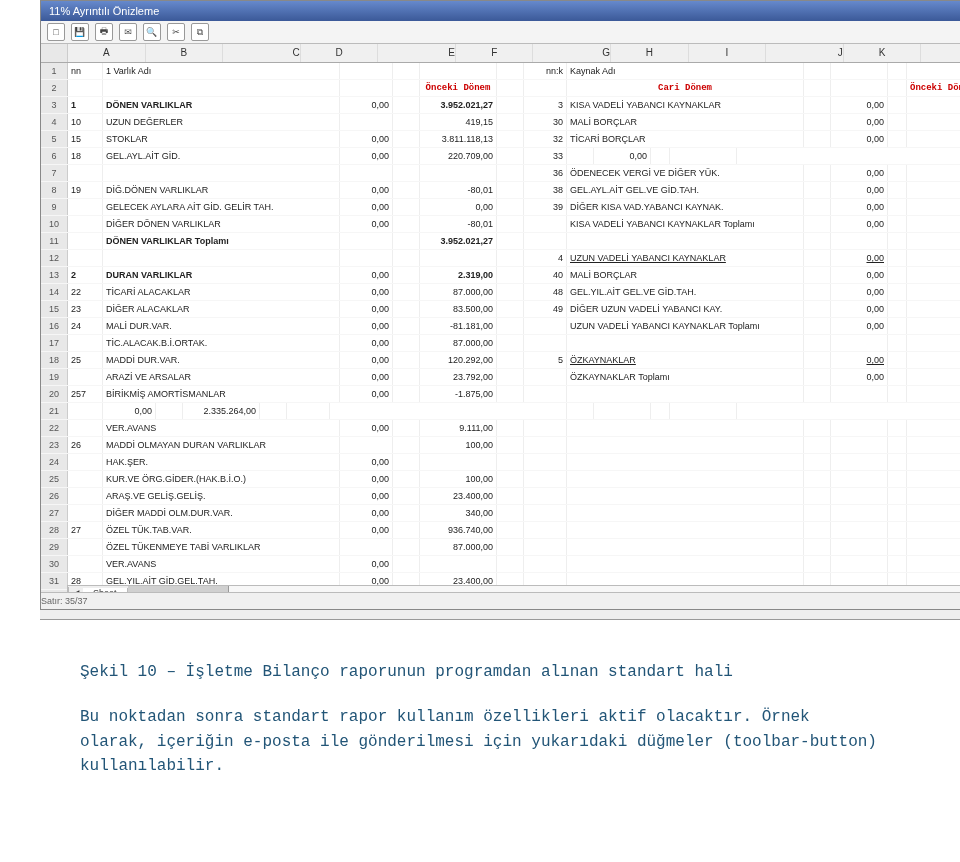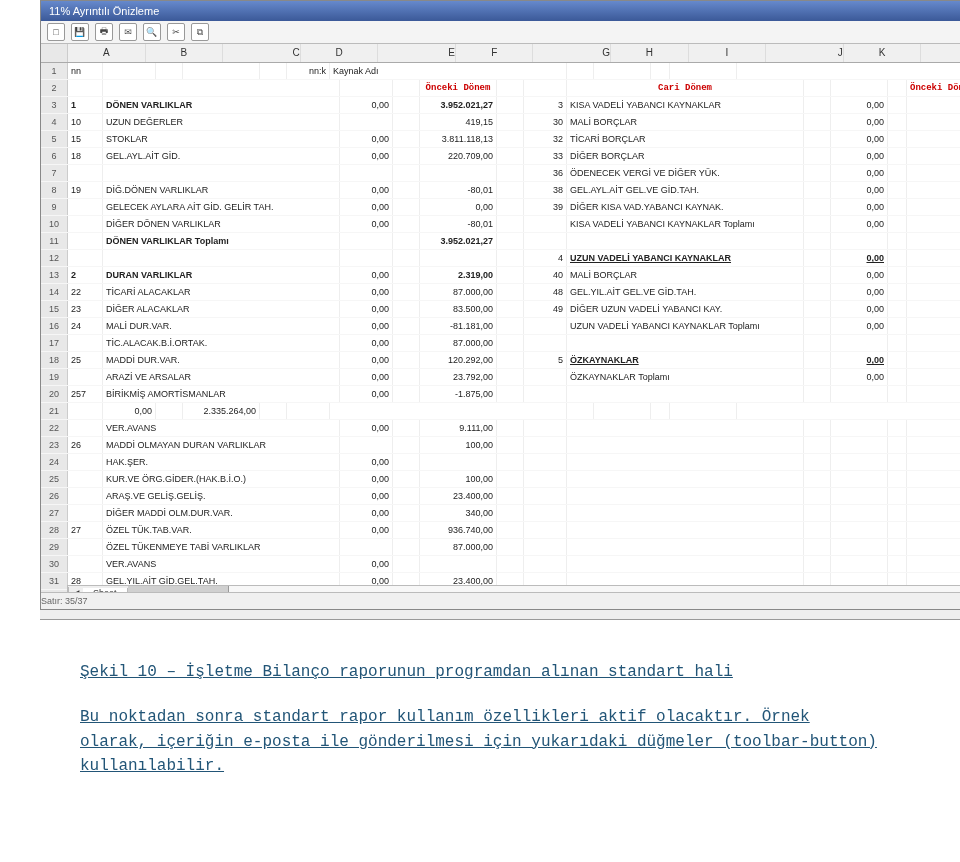--- a/index.html
+++ b/index.html
@@ -122,21 +122,21 @@
   .cD { width: 20px; }
   .cE { width: 70px; text-align: right; }
   .cF { width: 20px; }
   .cG { width: 36px; text-align: right; }
   .cH { width: 230px; }
   .cI { width: 20px; }
   .cJ { width: 50px; text-align: right; }
   .cK { width: 12px; }
   .cL { width: 60px; text-align: right; }
   .bold { font-weight: bold; }
-  .bold-u { font-weight: bold; text-decoration: underline; }
+  .bold-u { font-weight: normal; text-decoration: underline; }
   .section-head {
     font-weight: bold;
     color: #c00;
     text-align: center;
     font-family: Liberation Mono, monospace;
   }
   .hscroll {
     position: absolute;
     left: 26px;
     bottom: 2px;
@@ -191,21 +191,21 @@
   .caption-area {
     position: absolute;
     left: 80px;
     top: 660px;
     width: 800px;
     font-family: "Courier New", Courier, monospace;
     font-size: 16px;
     color: #225577;
     line-height: 1.55;
   }
-  .caption-area p { margin: 0 0 20px 0; text-decoration: underline; }
+  .caption-area p { margin: 0 0 20px 0; }
 </style>
 </head>
 <body>
 
 <div class="screenshot">
   <div class="app-window">
     <div class="title-bar">11% Ayrıntılı Önizleme</div>
 
     <div class="toolbar">
       <span class="tb-btn">□</span>
@@ -231,20 +231,21 @@
       <div class="colh cJ">J</div>
       <div class="colh cK">K</div>
       <div class="colh cL">L</div>
     </div>
 
     <div class="grid-body" id="grid-body">
 
       <div class="grid-row">
           <div class="rnum">1</div>
           <div class="cell cA">nn</div>
+          <div class="cell cB">1 Varlık Adı</div>
           <div class="cell cC"></div>
           <div class="cell cD"></div>
           <div class="cell cE"></div>
           <div class="cell cF"></div>
           <div class="cell cG">nn:k</div>
           <div class="cell cH">Kaynak Adı</div>
           <div class="cell cI"></div>
           <div class="cell cJ"></div>
           <div class="cell cK"></div>
           <div class="cell cL"></div>
@@ -311,21 +312,20 @@
         </div>
         <div class="grid-row">
           <div class="rnum">6</div>
           <div class="cell cA">18</div>
           <div class="cell cB">GEL.AYL.AİT GİD.</div>
           <div class="cell cC">0,00</div>
           <div class="cell cD"></div>
           <div class="cell cE">220.709,00</div>
           <div class="cell cF"></div>
           <div class="cell cG">33</div>
-          <div class="cell cH">DİĞER BORÇLAR</div>
           <div class="cell cI"></div>
           <div class="cell cJ">0,00</div>
           <div class="cell cK"></div>
           <div class="cell cL"></div>
         </div>
         <div class="grid-row">
           <div class="rnum">7</div>
           <div class="cell cA"></div>
           <div class="cell cB"></div>
           <div class="cell cC"></div>

